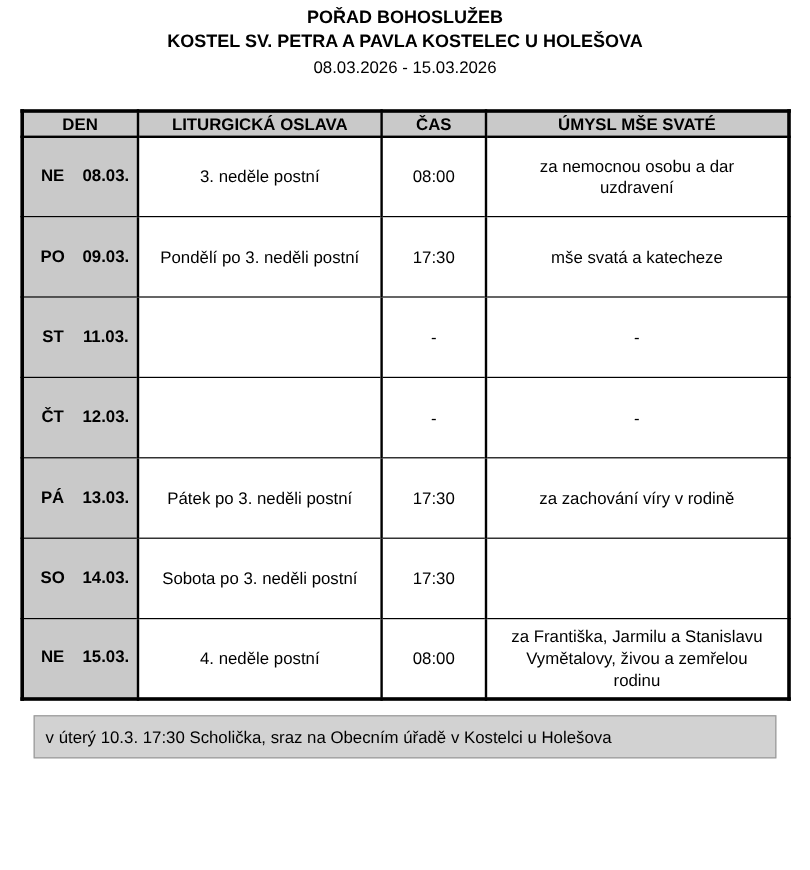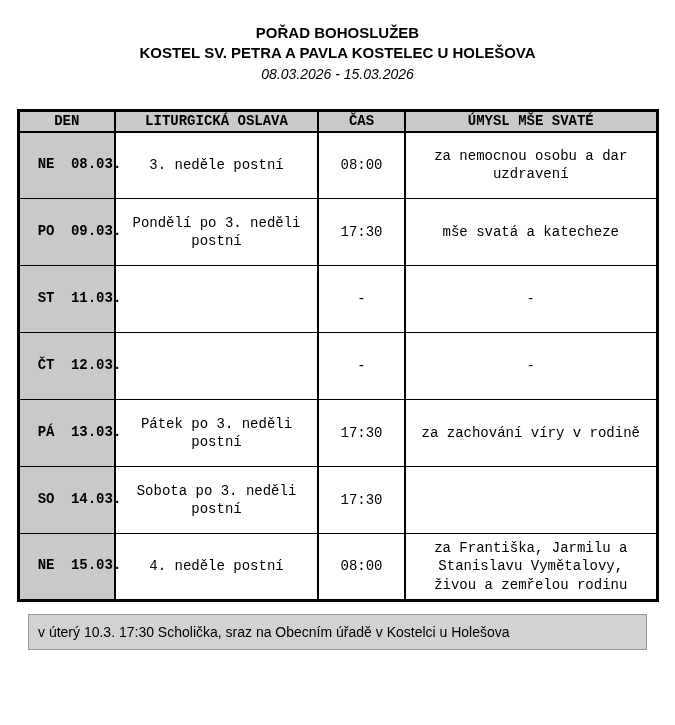--- a/index.html
+++ b/index.html
@@ -13,42 +13,40 @@
   body{
     width:675px;
     height:725px;
     background:#ffffff;
     font-family:"Liberation Sans", sans-serif;
     color:#000;
     overflow:hidden;
   }
   .titles{
     text-align:center;
-    padding-top:23px;
+    padding-top:5px;
   }
   .title-line{
     font-size:15px;
     font-weight:bold;
     line-height:20px;
     margin:0;
   }
   .date-range{
     font-size:14px;
     font-weight:normal;
     line-height:19px;
     margin:2px 0 0 0;
-    font-style:italic;
   }
   table.schedule{
     width:639px;
     margin:25px auto 0 auto;
     border-collapse:collapse;
     table-layout:fixed;
     border:3px solid var(--border);
-    font-family:Liberation Mono, monospace;
   }
   table.schedule th{
     background:var(--header-bg);
     border:1px solid var(--border);
     border-left-width:2px;
     border-right-width:2px;
     border-bottom-width:2px;
     font-size:14px;
     font-weight:bold;
     height:21px;
@@ -62,21 +60,21 @@
     font-size:14px;
     height:67px;
     vertical-align:middle;
     text-align:center;
     padding:2px 14px;
     line-height:1.3;
   }
   table.schedule td.day-cell{
     background:var(--day-bg);
     font-weight:bold;
-    text-align:right;
+    text-align:center;
     padding:0 4px 2px 9px;
     white-space:nowrap;
   }
   table.schedule td.day-cell .day{
     display:inline-block;
     min-width:26px;
   }
   table.schedule td.day-cell .date{
     display:inline-block;
     margin-left:8px;

